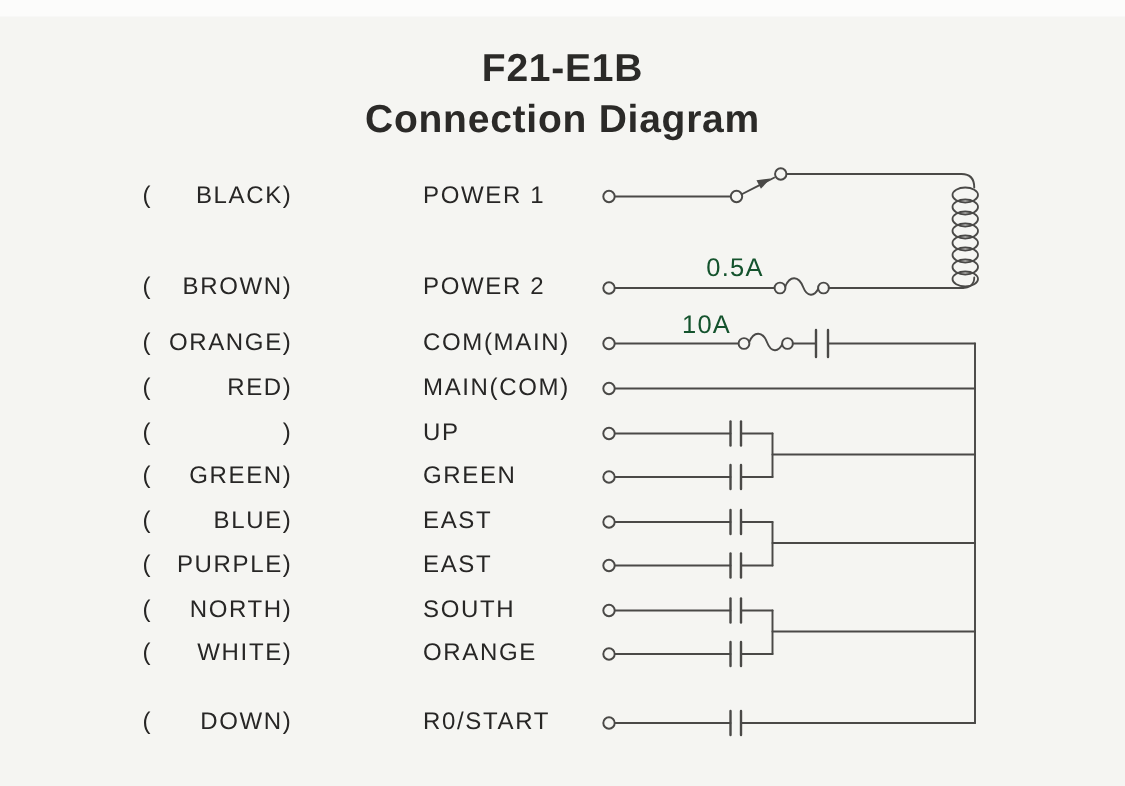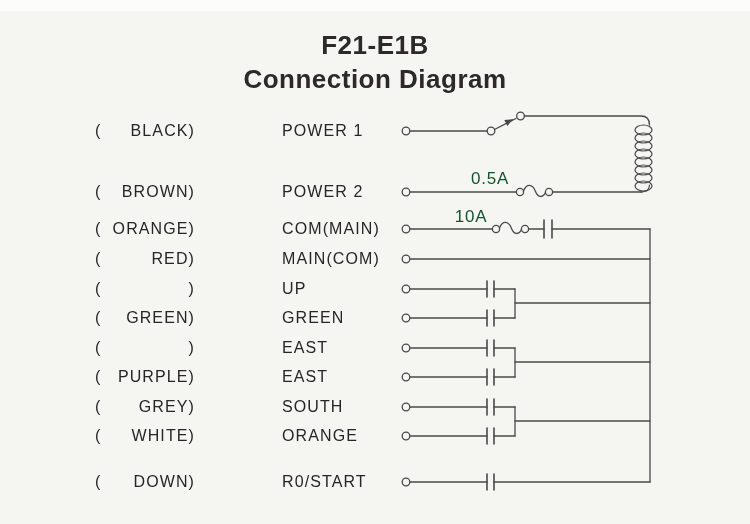--- a/index.html
+++ b/index.html
@@ -76,34 +76,35 @@
 
 <div class="row-label color-wrap" style="top:307px">
     <span>(</span>
     <span class="cname">GREEN</span>
     <span>)</span>
   </div>
 <div class="row-label func" style="top:307px">GREEN</div>
 
 <div class="row-label color-wrap" style="top:337px">
     <span>(</span>
+    <span class="cname">BLUE</span>
     <span>)</span>
   </div>
 <div class="row-label func" style="top:337px">EAST</div>
 
 <div class="row-label color-wrap" style="top:366px">
     <span>(</span>
     <span class="cname">PURPLE</span>
     <span>)</span>
   </div>
 <div class="row-label func" style="top:366px">EAST</div>
 
 <div class="row-label color-wrap" style="top:396px">
     <span>(</span>
-    <span class="cname">GREY</span>
+    <span class="cname">NORTH</span>
     <span>)</span>
   </div>
 <div class="row-label func" style="top:396px">SOUTH</div>
 
 <div class="row-label color-wrap" style="top:425px">
     <span>(</span>
     <span class="cname">WHITE</span>
     <span>)</span>
   </div>
 <div class="row-label func" style="top:425px">ORANGE</div>

